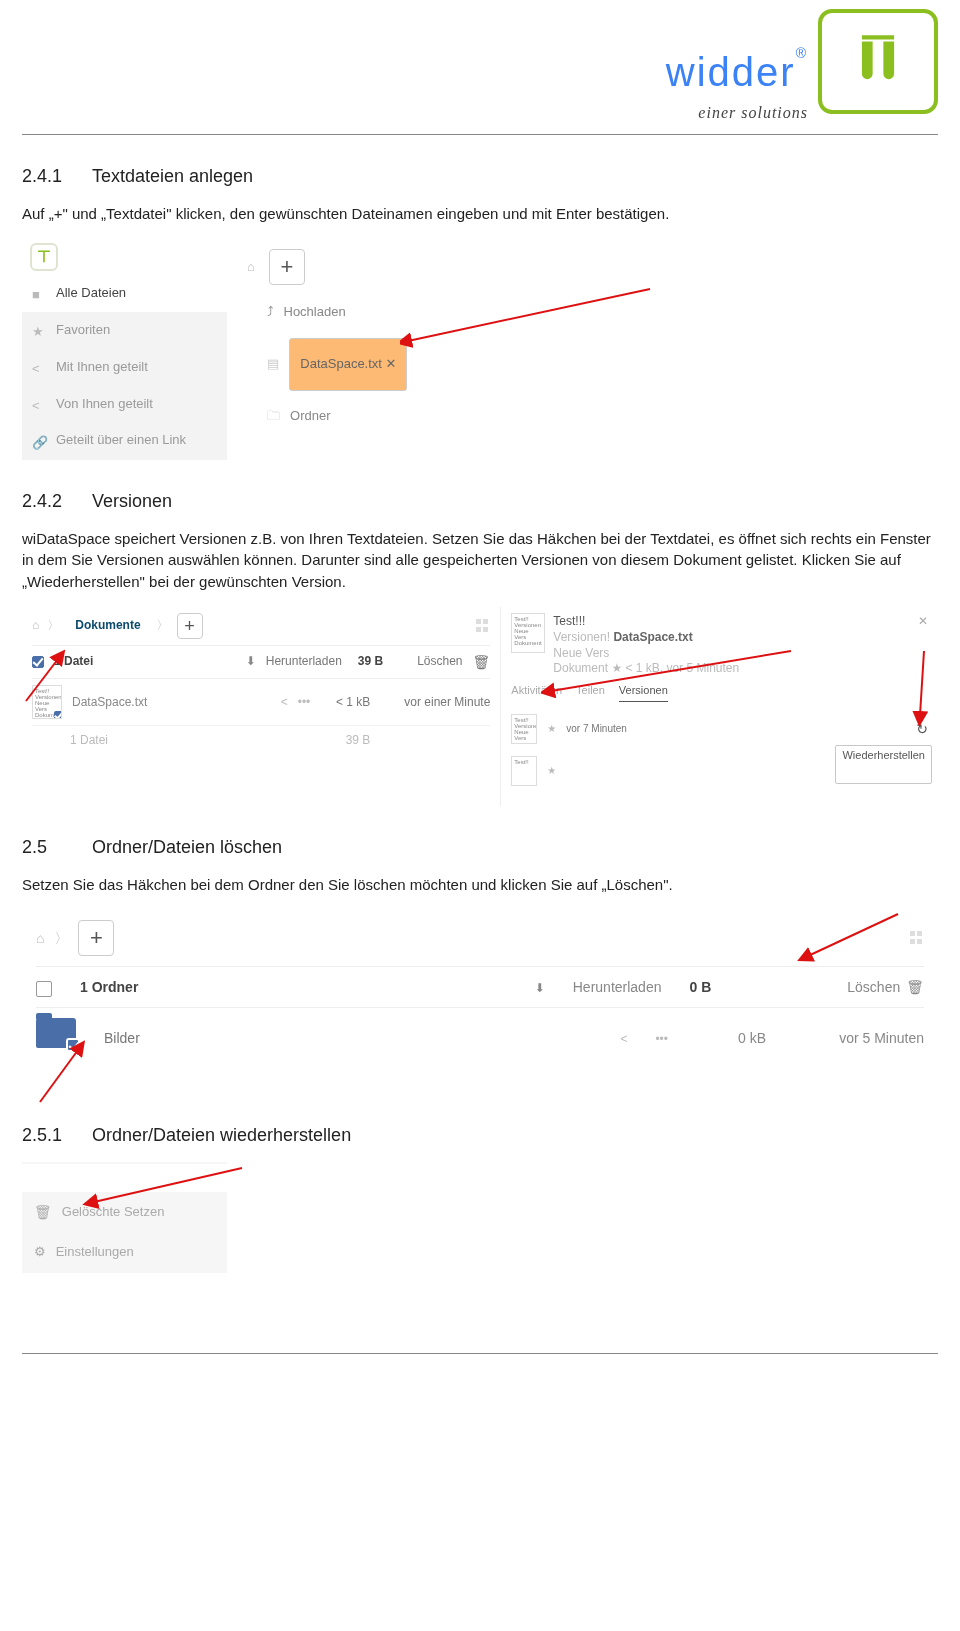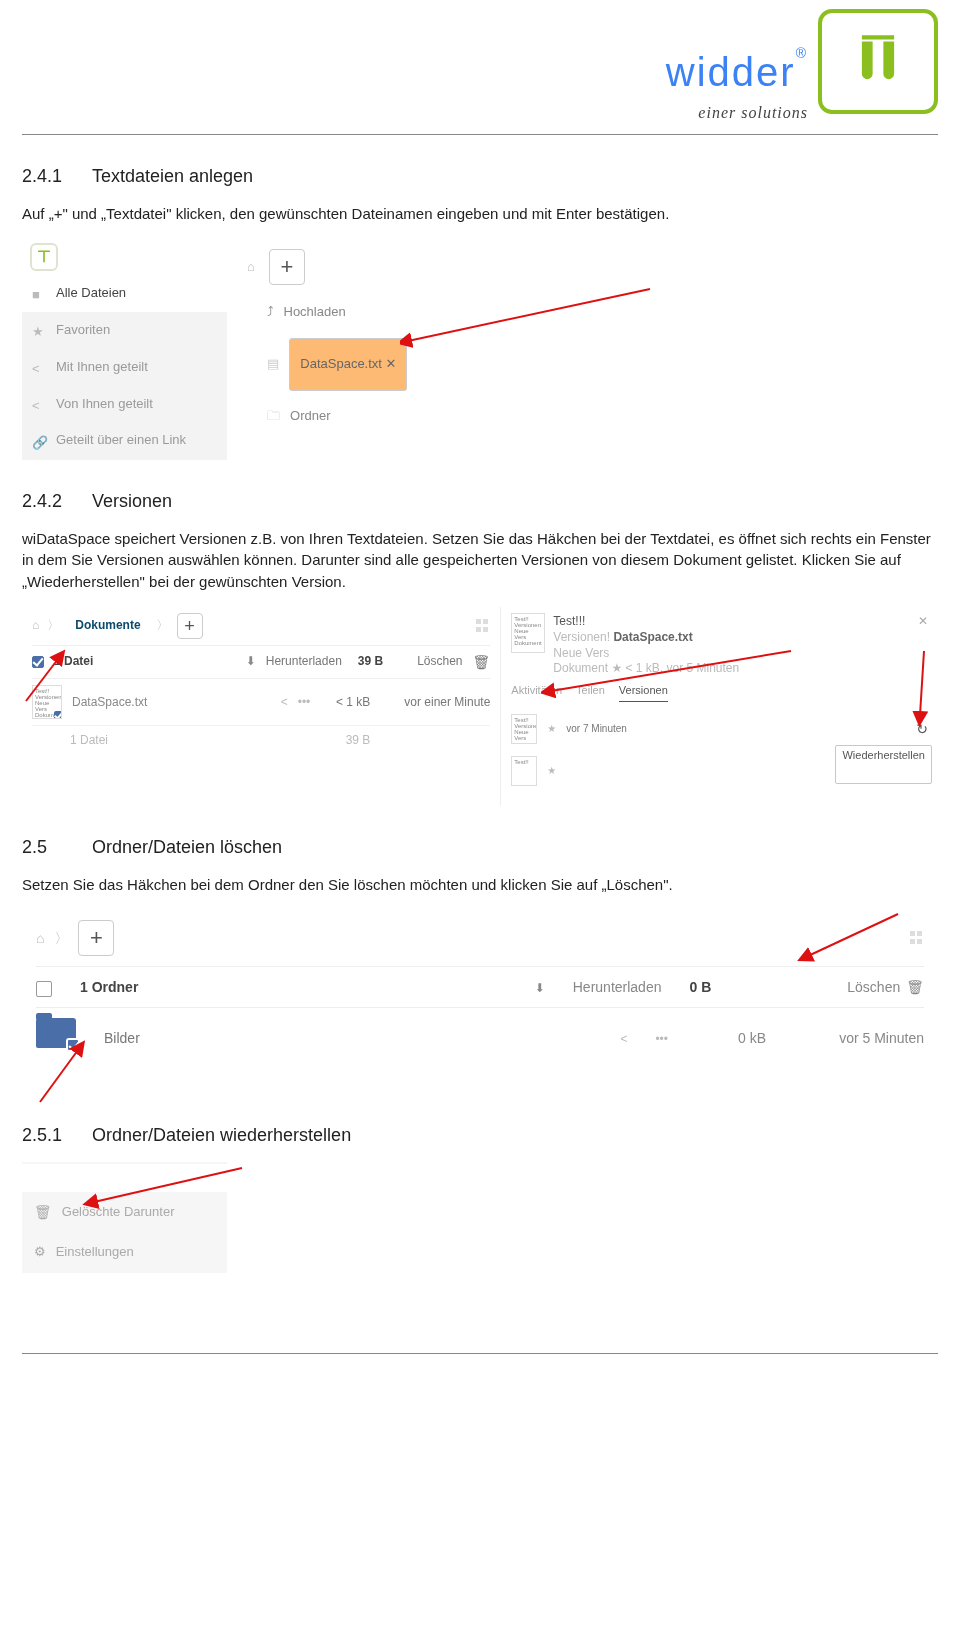--- a/index.html
+++ b/index.html
@@ -341,21 +341,21 @@
 
   <h3 class="secnum" style="margin-top:48px">
     <span class="num">2.5.1</span><span>Ordner/Dateien wiederherstellen</span>
   </h3>
 
   <div class="shot shot4" style="width:205px">
     <div class="top"></div>
     <ul>
       <li>
           <span class="trash">🗑</span>
-          <span>Gelöschte Darunter</span>
+          <span>Gelöschte Setzen</span>
         </li>
       <li>
           <span>⚙</span>
           <span>Einstellungen</span>
         </li>
     </ul>
     <svg class="arrow" style="left:60px;top:0;width:170px;height:50px">
       <line x1="160" y1="6" x2="12" y2="40" stroke="#d11" stroke-width="2" marker-end="url(#ah1)"></line>
     </svg>
   </div>

